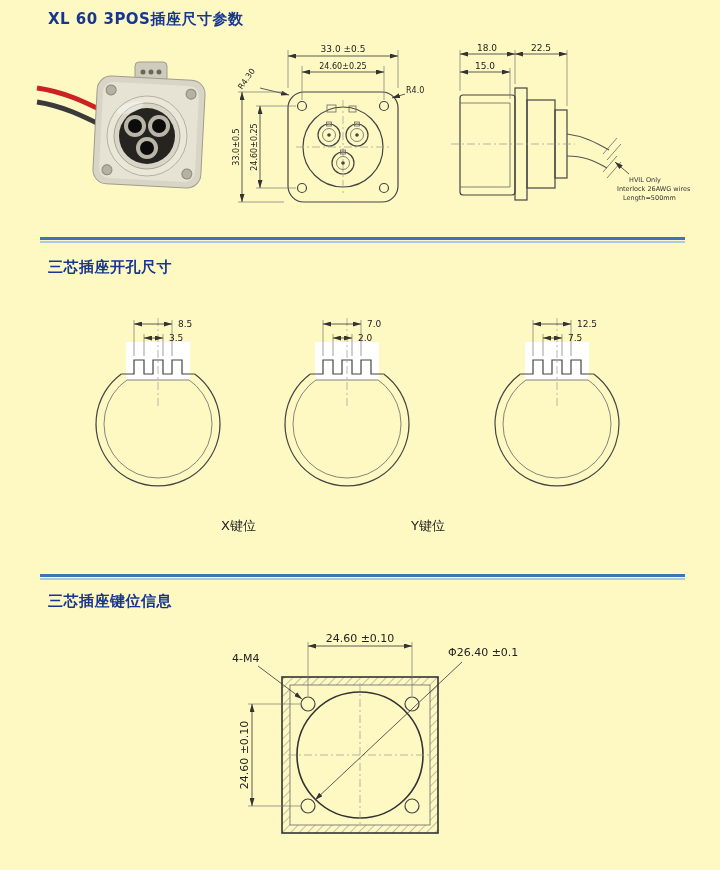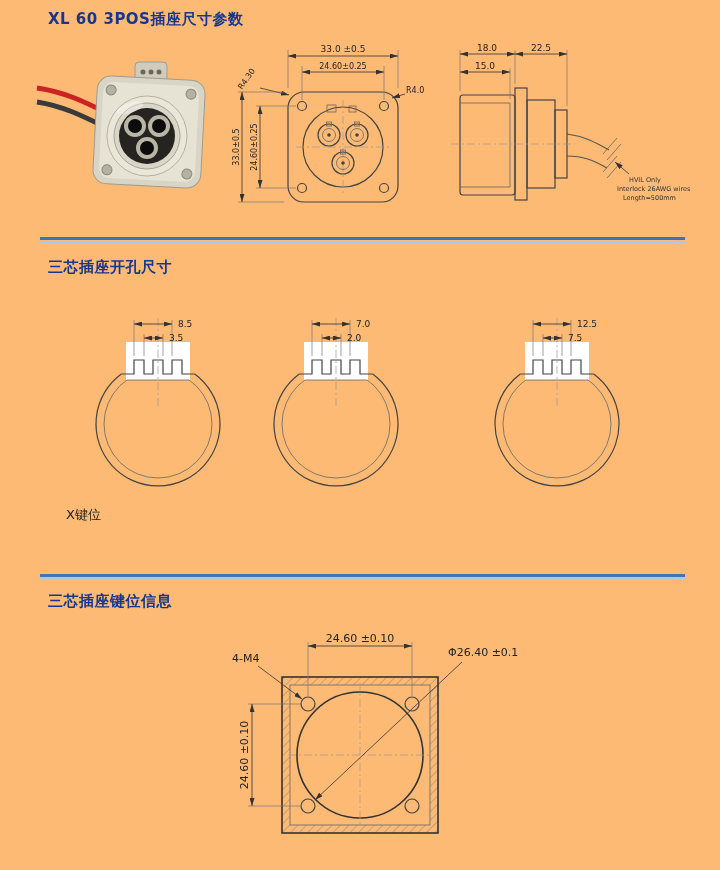--- a/index.html
+++ b/index.html
@@ -1,37 +1,37 @@
 <!DOCTYPE html>
 <html style="--c-heading: #17368f; --c-divider-dark: #3e74b3; --c-divider-light: #a9c9e6; --c-wire-red: #cc2222;"><head>
 <meta charset="utf-8">
 <style>
   html,body{margin:0;padding:0;background:#fff;}
-  #page{position:relative;width:720px;height:870px;background:#fdba74;overflow:hidden;
+  #page{position:relative;width:720px;height:870px;background:#fef9c3;overflow:hidden;
         font-family:"DejaVu Sans","Liberation Sans",sans-serif;}
   .abs{position:absolute;}
   .h{position:absolute;left:48px;margin:0;font-size:15px;font-weight:bold;
      color:var(--c-heading,#17368f);letter-spacing:.5px;}
   .divider{position:absolute;}
   .divider .d1{height:3px;background:var(--c-divider-dark,#3e74b3);}
   .divider .d2{height:2px;background:var(--c-divider-light,#a9c9e6);margin-top:1px;}
   svg text{font-family:"DejaVu Sans","Liberation Sans",sans-serif;fill:#222;}
   .dim{font-size:9px;}
   .dimS{font-size:8px;}
   .dimL{font-size:11px;}
   .note{font-size:6.5px;fill:#333;}
   .ln{stroke:#444;fill:none;stroke-width:1.2;}
   .ln2{stroke:#333;fill:none;stroke-width:1.6;}
   .thin{stroke:#666;fill:none;stroke-width:.8;}
   .ext{stroke:#777;stroke-width:.7;}
   .dimln{stroke:#333;stroke-width:.8;fill:none;}
   .cl{stroke:#999;stroke-width:.7;stroke-dasharray:8 3 2 3;fill:none;}
   .wire{stroke:#555;stroke-width:1.2;fill:none;}
   .fig{position:absolute;width:190px;}
-  .caption{text-align:left;font-size:13px;color:#222;margin-top:0;}
+  .caption{text-align:right;font-size:13px;color:#222;margin-top:11px;}
 </style>
 </head>
 <body>
 
 <div id="page">
 
   <h2 class="h" style="top:10px">XL 60 3POS插座尺寸参数</h2>
 
   <svg class="abs" style="left:35px;top:50px" width="200" height="165" viewBox="0 0 200 165">
     <g>
@@ -191,21 +191,21 @@
         <text class="dim" x="112" y="25">8.5</text>
         <line class="ext" x1="78" y1="54" x2="78" y2="32"></line>
         <line class="ext" x1="97" y1="54" x2="97" y2="32"></line>
         <line class="dimln" x1="78" y1="36" x2="97" y2="36" marker-start="url(#arrK1)" marker-end="url(#arrK1)"></line>
         <text class="dim" x="103" y="39">3.5</text>
       </g>
     </svg>
     <div class="caption">X键位</div>
   </div>
 
-  <div class="fig" style="left:244px;top:302px">
+  <div class="fig" style="left:255px;top:302px">
     <svg width="190" height="200" viewBox="0 0 190 200">
       <defs>
         <marker id="arrK2" markerWidth="8" markerHeight="5" refX="8" refY="2.5" orient="auto-start-reverse" markerUnits="userSpaceOnUse">
           <path d="M8 2.5 L0 0 L0 5 Z" fill="#333"></path>
         </marker>
       </defs>
       <g>
         <circle class="thin" cx="92" cy="122" r="54"></circle>
         <rect x="60" y="40" width="64" height="38" fill="#fff"></rect>
         <line class="thin" x1="60.7" y1="78" x2="123.3" y2="78"></line>
@@ -217,20 +217,21 @@
         <line class="ext" x1="68" y1="54" x2="68" y2="18"></line>
         <line class="ext" x1="106" y1="54" x2="106" y2="18"></line>
         <line class="dimln" x1="68" y1="22" x2="106" y2="22" marker-start="url(#arrK2)" marker-end="url(#arrK2)"></line>
         <text class="dim" x="112" y="25">7.0</text>
         <line class="ext" x1="78" y1="54" x2="78" y2="32"></line>
         <line class="ext" x1="97" y1="54" x2="97" y2="32"></line>
         <line class="dimln" x1="78" y1="36" x2="97" y2="36" marker-start="url(#arrK2)" marker-end="url(#arrK2)"></line>
         <text class="dim" x="103" y="39">2.0</text>
       </g>
     </svg>
+    <div class="caption">Y键位</div>
   </div>
 
   <div class="fig" style="left:465px;top:302px">
     <svg width="190" height="200" viewBox="0 0 190 200">
       <defs>
         <marker id="arrK3" markerWidth="8" markerHeight="5" refX="8" refY="2.5" orient="auto-start-reverse" markerUnits="userSpaceOnUse">
           <path d="M8 2.5 L0 0 L0 5 Z" fill="#333"></path>
         </marker>
       </defs>
       <g>

